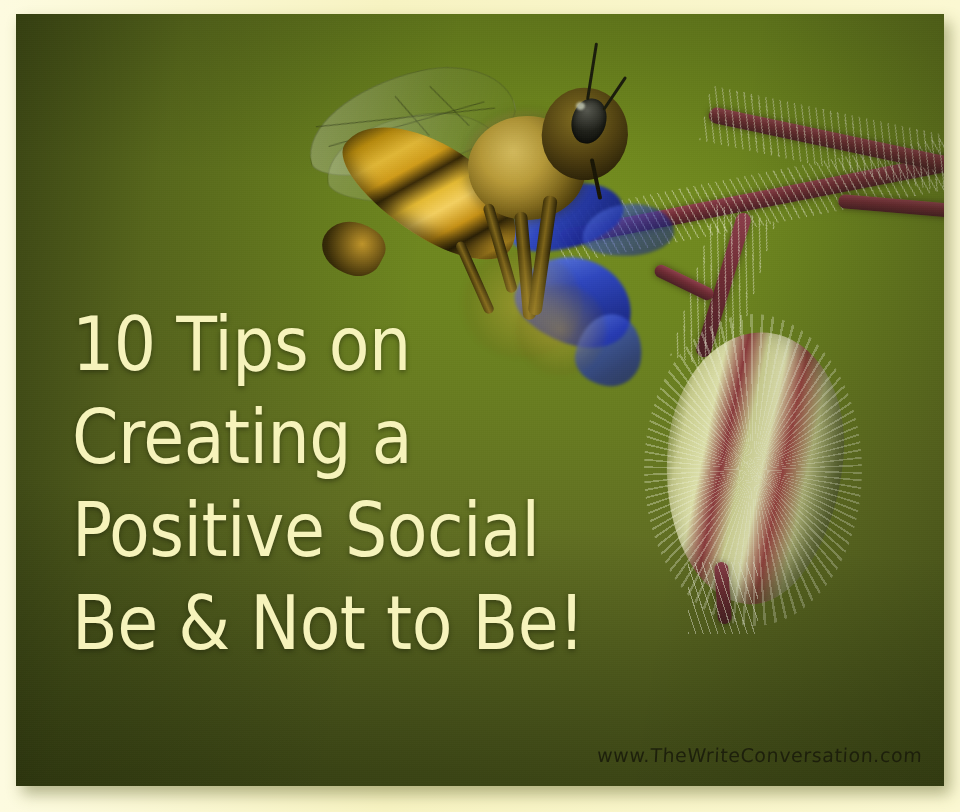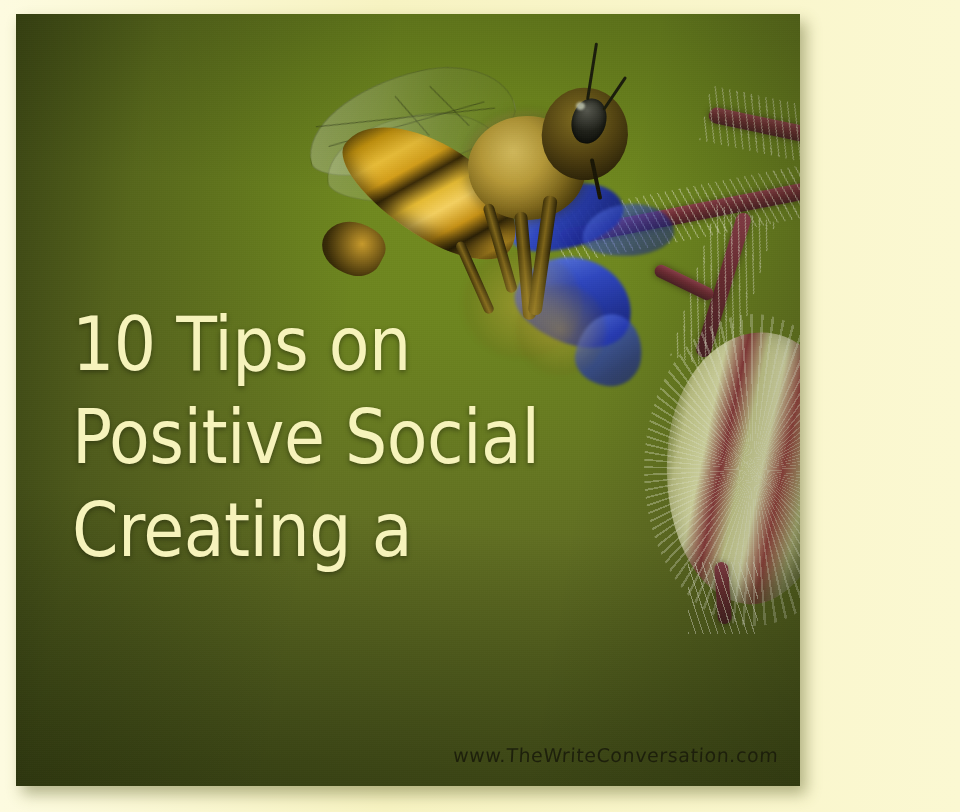--- a/index.html
+++ b/index.html
@@ -30,21 +30,21 @@
         #fdfbe0 0%,
         #f7f3c2 40%,
         #fbf8d2 100%);
   }
 
   
   #photo {
     position: absolute;
     left: 16px;
     top: 14px;
-    width: 784px;
+    width: 928px;
     height: 772px;
     overflow: hidden;
     box-shadow: 6px 8px 14px rgba(90, 95, 40, .45);
     background: #5e6d22;
   }
 
   
   .bg-base {
     position: absolute;
     inset: 0;
@@ -348,20 +348,21 @@
       <div class="leg" style="left:168px; top:206px; width:10px; height:78px; transform:rotate(-24deg);"></div>
       <div class="leg-fuzz" style="left:176px; top:214px; width:120px; height:108px;"></div>
       <div class="leg-fuzz" style="left:230px; top:248px; width:90px; height:92px;"></div>
     </div>
 
     <div class="bg-vignette"></div>
     <div class="bg-grain"></div>
 
     <div id="title-block">
       <div class="title-line">10 Tips on</div>
+      <div class="title-line">Creating a</div>
       <div class="title-line">Positive Social</div>
-      <div class="title-line">Creating a</div>
+      <div class="title-line">Be &amp; Not to Be!</div>
     </div>
 
     <div id="watermark">www.TheWriteConversation.com</div>
 
   </div>
 </div>
 
 </body></html>

